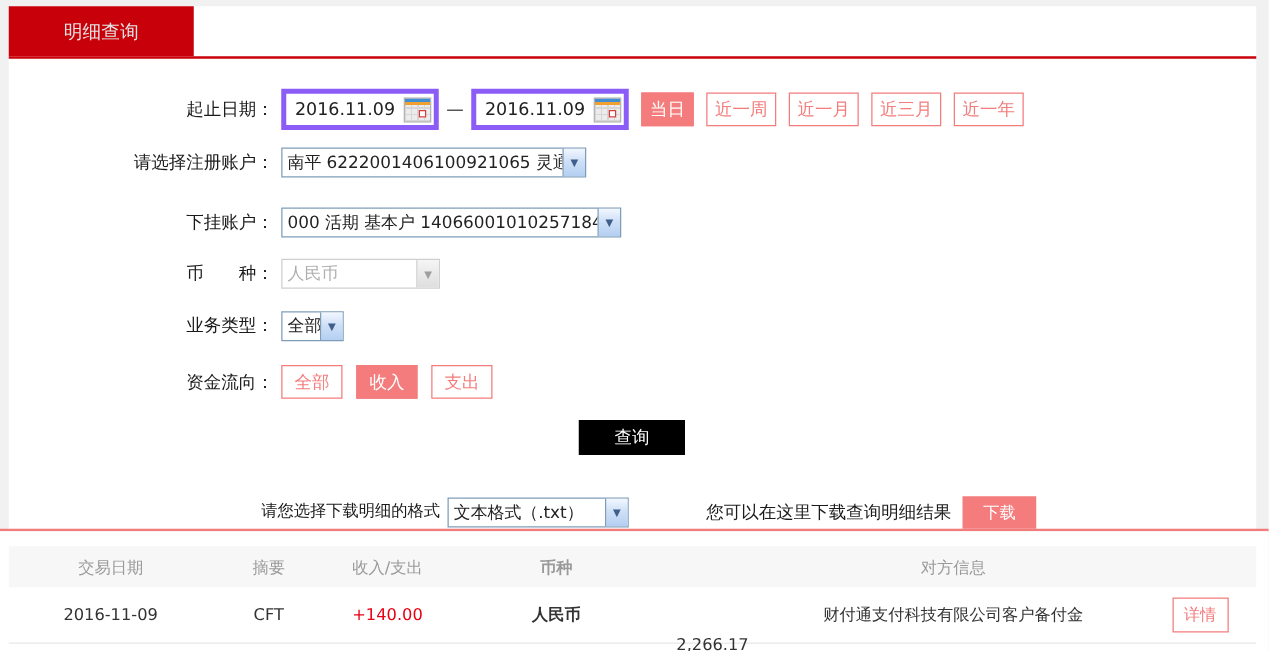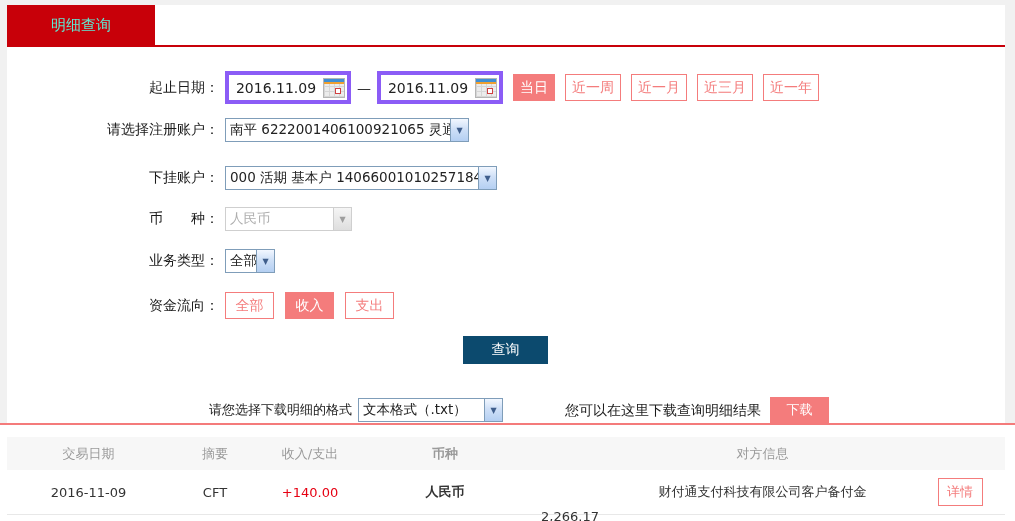--- a/index.html
+++ b/index.html
@@ -3,21 +3,21 @@
 <meta charset="utf-8">
 <style>
   html,body{margin:0;padding:0;}
   body{
     width:1015px;height:521px;position:relative;overflow:hidden;
     background:#f1f1f1;
     font-family:"DejaVu Sans","Liberation Sans",sans-serif;
     -webkit-font-smoothing:antialiased;
   }
   .panel{position:absolute;left:7px;top:5px;width:998px;height:418px;background:#fff;}
-  .tab{position:absolute;left:0;top:0;width:148px;height:40px;background:#c80009;color:#5eead4;
+  .tab{position:absolute;left:0;top:0;width:148px;height:40px;background:#c80009;color:#e5e5e5;
        font-size:15px;display:flex;align-items:center;justify-content:center;cursor:pointer;}
   .tab-line{position:absolute;left:0;top:40px;width:100%;height:2px;background:#c80009;}
 
   .row{position:absolute;left:0;right:0;display:flex;align-items:center;}
   .flabel{width:212px;text-align:right;font-size:14px;color:#1a1a1a;flex:none;white-space:pre;}
 
   
   .datebox{width:118px;height:25px;border:4px solid #8b5cf6;display:flex;align-items:center;background:#fff;margin-left:6px;}
   .datebox input{border:none;outline:none;flex:1;min-width:0;text-align:center;font-size:14px;color:#222;
                  font-family:"DejaVu Sans","Liberation Sans",sans-serif;background:transparent;padding:0;}
@@ -40,21 +40,21 @@
   .xpsel .arr{width:17px;align-self:stretch;border-left:1px solid #7f9db9;flex:none;
          background:linear-gradient(#f2f7ff,#cfe0f7 45%,#b4cff2);color:#3f5e8c;font-size:8px;
          display:flex;align-items:center;justify-content:center;}
   .xpsel.disabled{border-color:#cfcfcf;color:#aeaeae;cursor:default;}
   .xpsel.disabled .arr{border-left-color:#cfcfcf;background:linear-gradient(#f5f5f5,#dedede);color:#9e9e9e;}
 
   .fbtn{width:47px;height:25px;border:1px solid #f47c7c;color:#f47c7c;background:#fff;font-size:14px;
         display:flex;align-items:center;justify-content:center;margin-right:11px;cursor:pointer;}
   .fbtn.active{background:#f47c7c;color:#fff;border-color:#f47c7c;}
 
-  .query-btn{position:absolute;left:456px;top:331px;width:85px;height:28px;background:#0c4a6e;color:#fff;
+  .query-btn{position:absolute;left:456px;top:331px;width:85px;height:28px;background:#000000;color:#fff;
         border:none;font-size:14px;display:flex;align-items:center;justify-content:center;cursor:pointer;}
 
   
   .dl-label{position:absolute;left:0;top:392px;width:345px;text-align:right;font-size:13px;color:#1a1a1a;line-height:26px;}
   .dl-select{position:absolute;left:351px;top:393px;width:145px;margin-left:0;}
   .dl-hint{position:absolute;left:558px;top:392px;font-size:14px;color:#1a1a1a;line-height:26px;}
   .dl-btn{position:absolute;left:763px;top:392px;width:59px;height:26px;background:#f47c7c;color:#fff;border:none;
         font-size:13px;display:flex;align-items:center;justify-content:center;cursor:pointer;}
 
   .divider{position:absolute;left:0;top:423px;width:1015px;height:2px;background:#f47b7b;}

